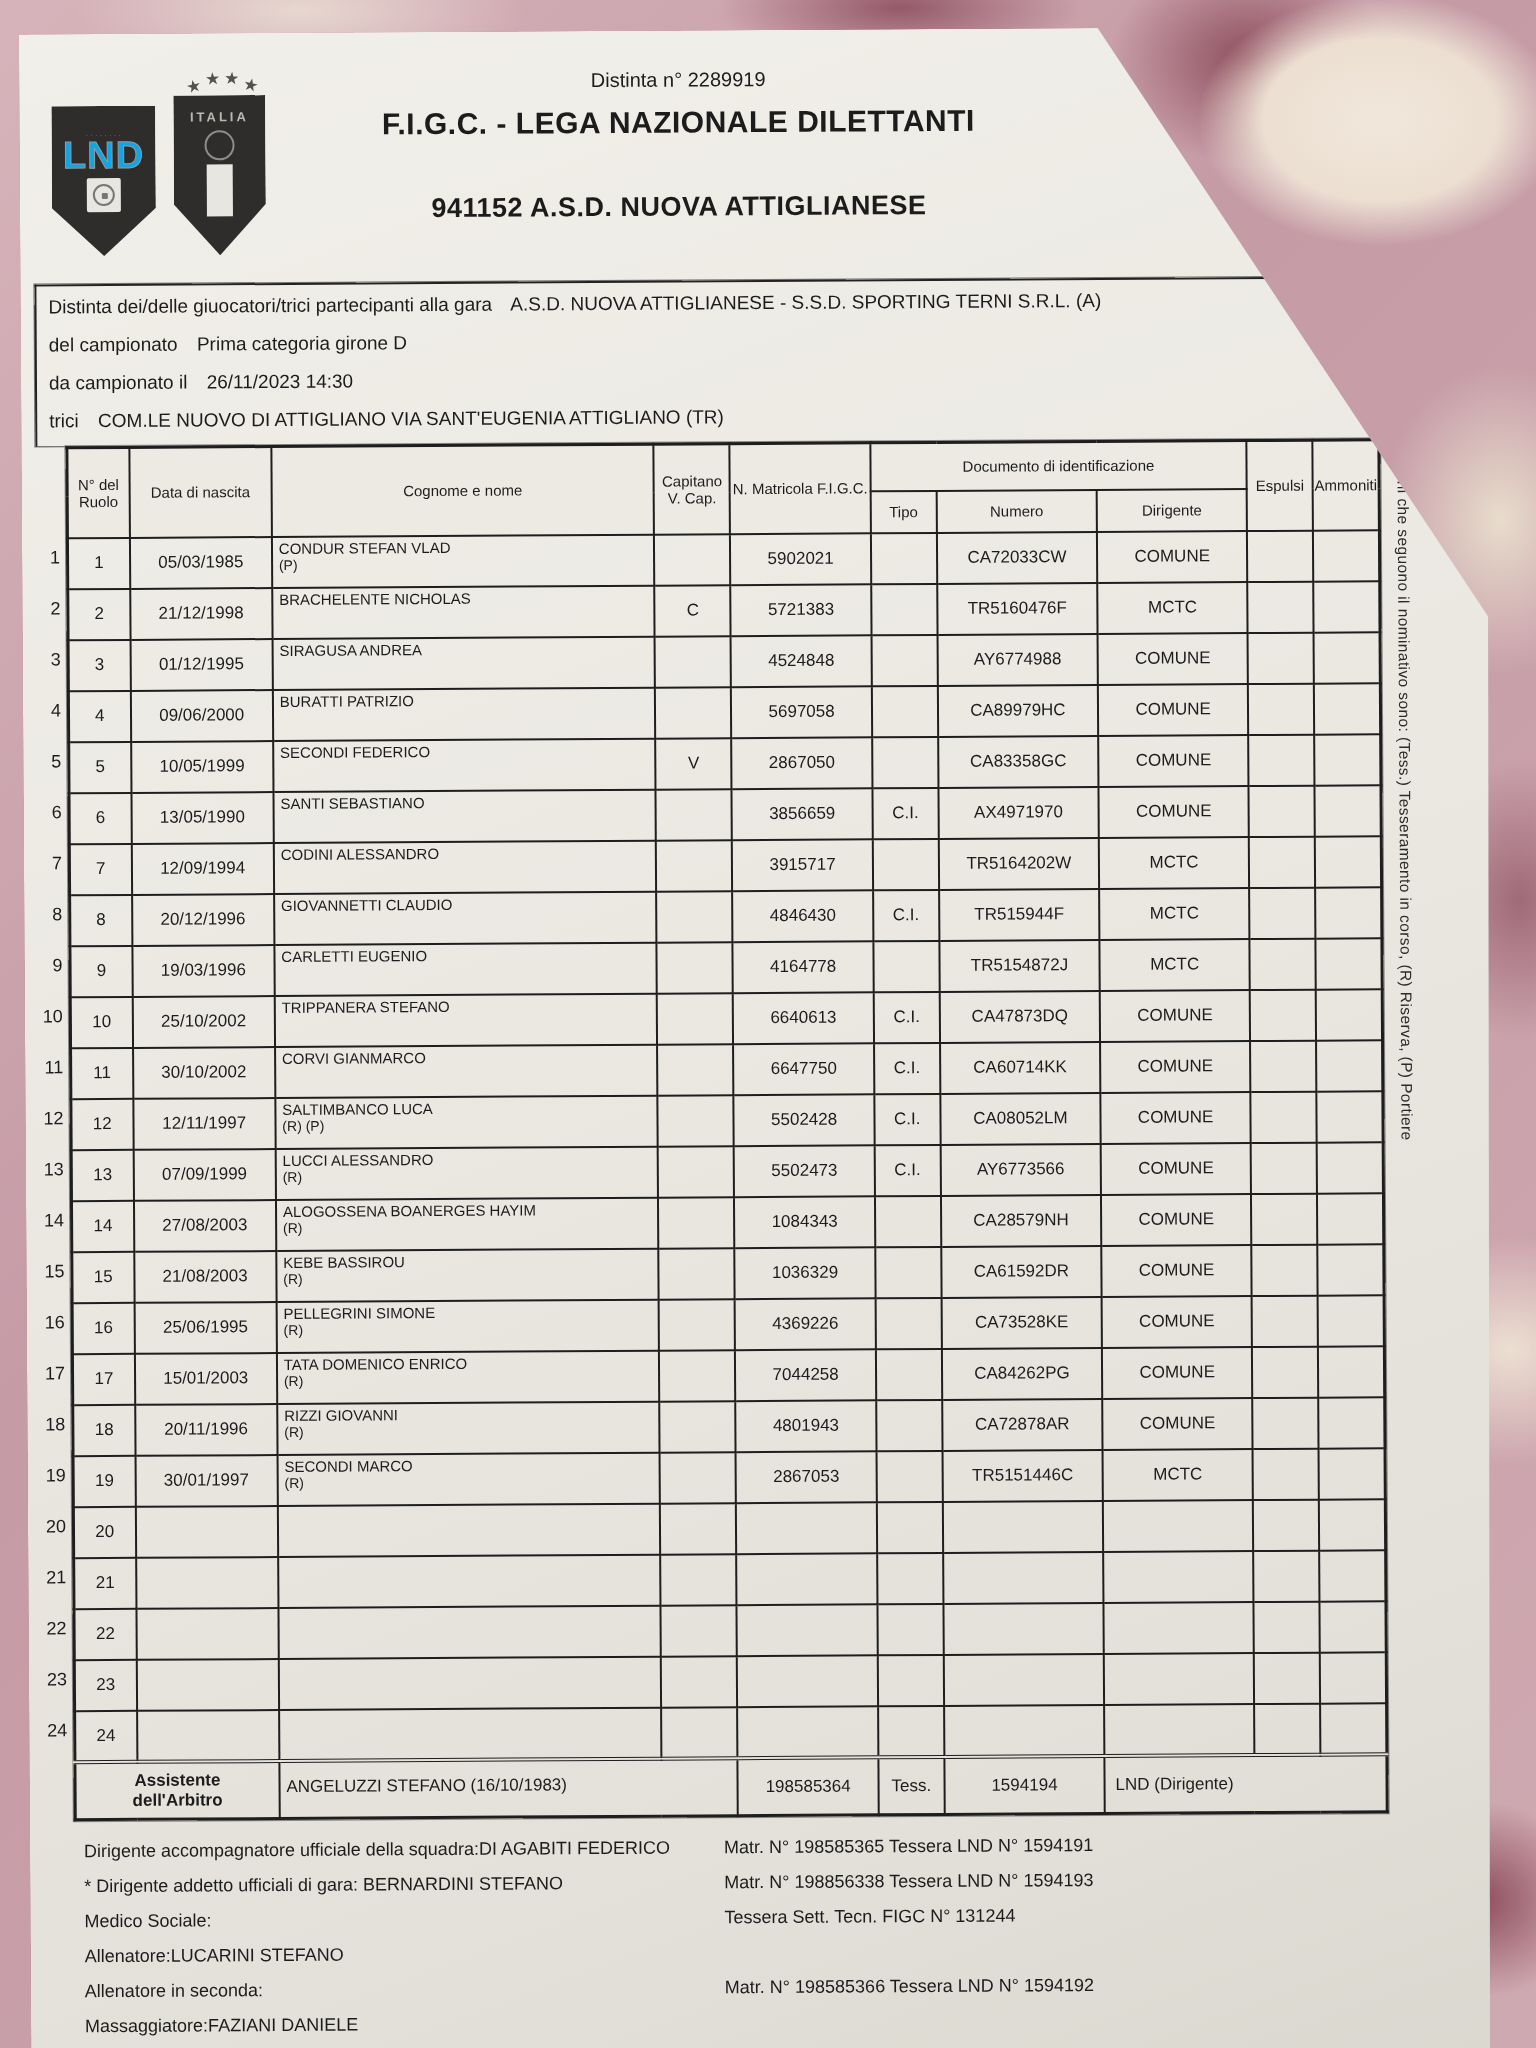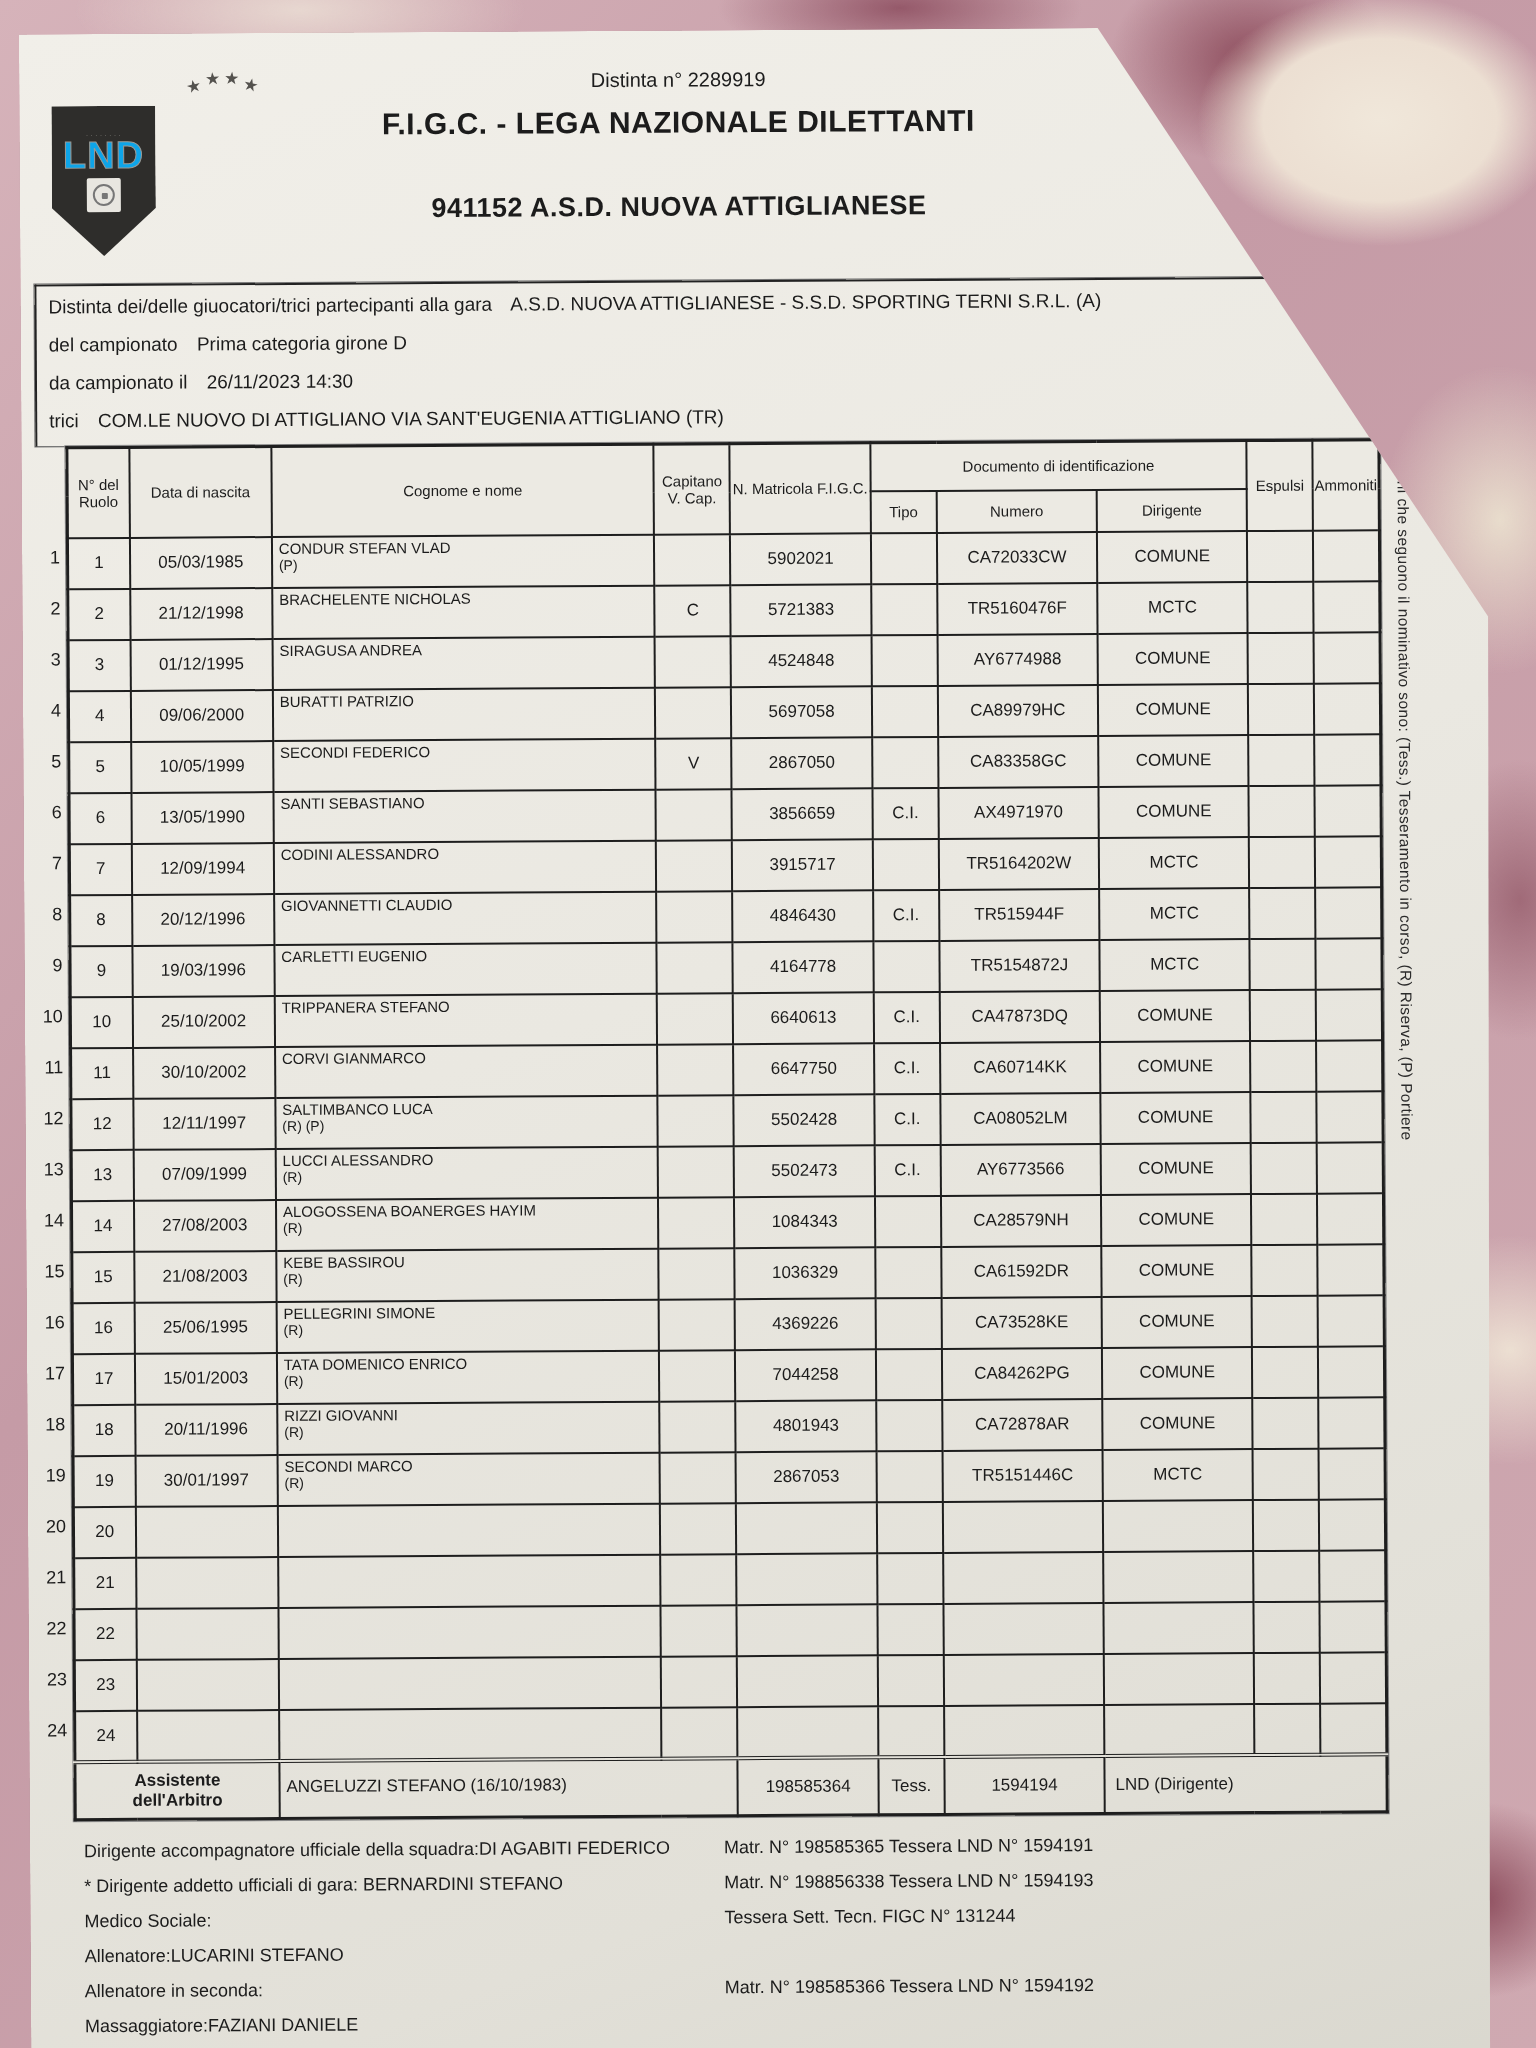--- a/index.html
+++ b/index.html
@@ -102,20 +102,25 @@
 
     <div class="hdr">
       <div class="logos">
         <div class="stars" id="stars"><span>★</span><span>★</span><span>★</span><span>★</span></div>
         <div class="shield lnd">
           <div class="lnd-sub">· · · · · · · ·</div>
           <div class="lnd-big">LND</div>
           <div class="ball-box">
               <div class="ball"></div>
             </div>
+        </div>
+        <div class="shield ita">
+          <div class="ita-name">ITALIA</div>
+          <div class="figc-circ"></div>
+          <div class="ita-stripe"></div>
         </div>
       </div>
       <div class="titles">
         <div class="t-distinta">Distinta n° 2289919</div>
         <div class="t-org">F.I.G.C. - LEGA NAZIONALE DILETTANTI</div>
         <div class="t-team">941152 A.S.D. NUOVA ATTIGLIANESE</div>
       </div>
     </div>
 
     <div class="infobox">

